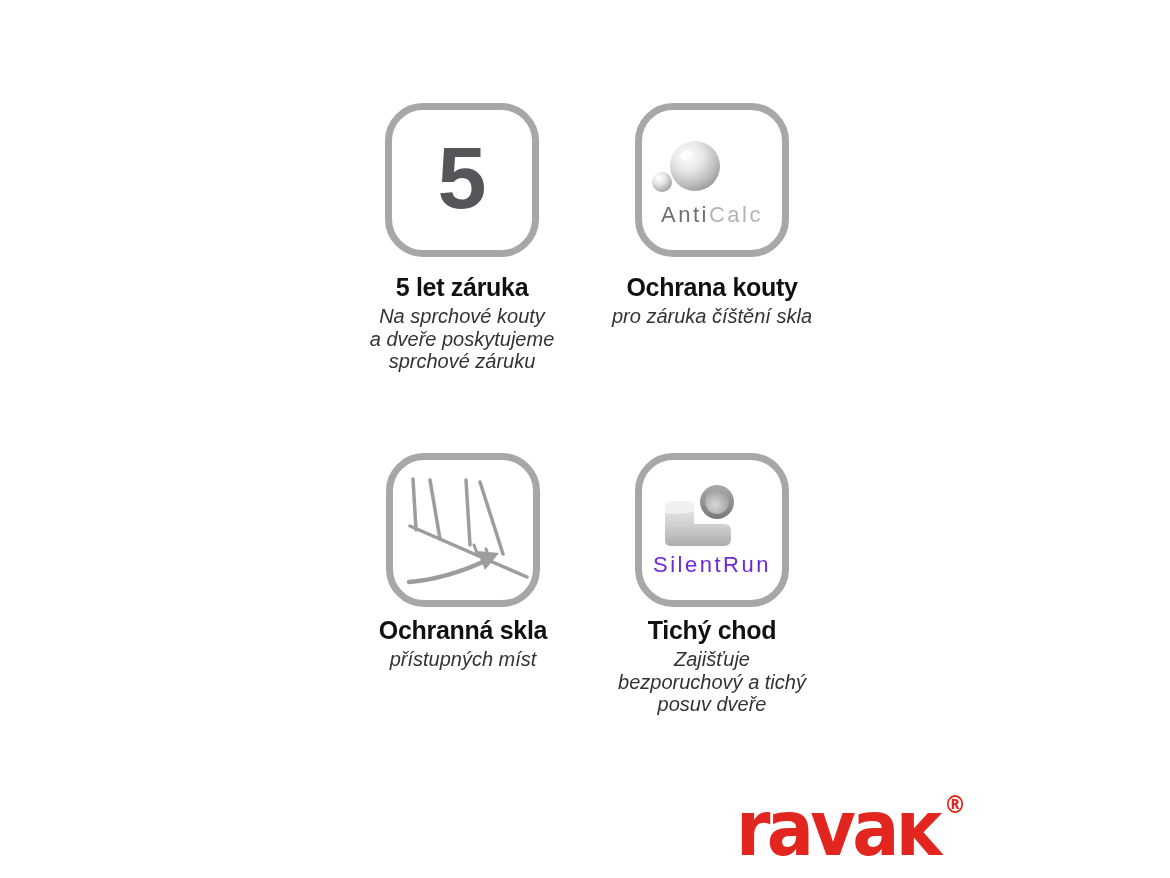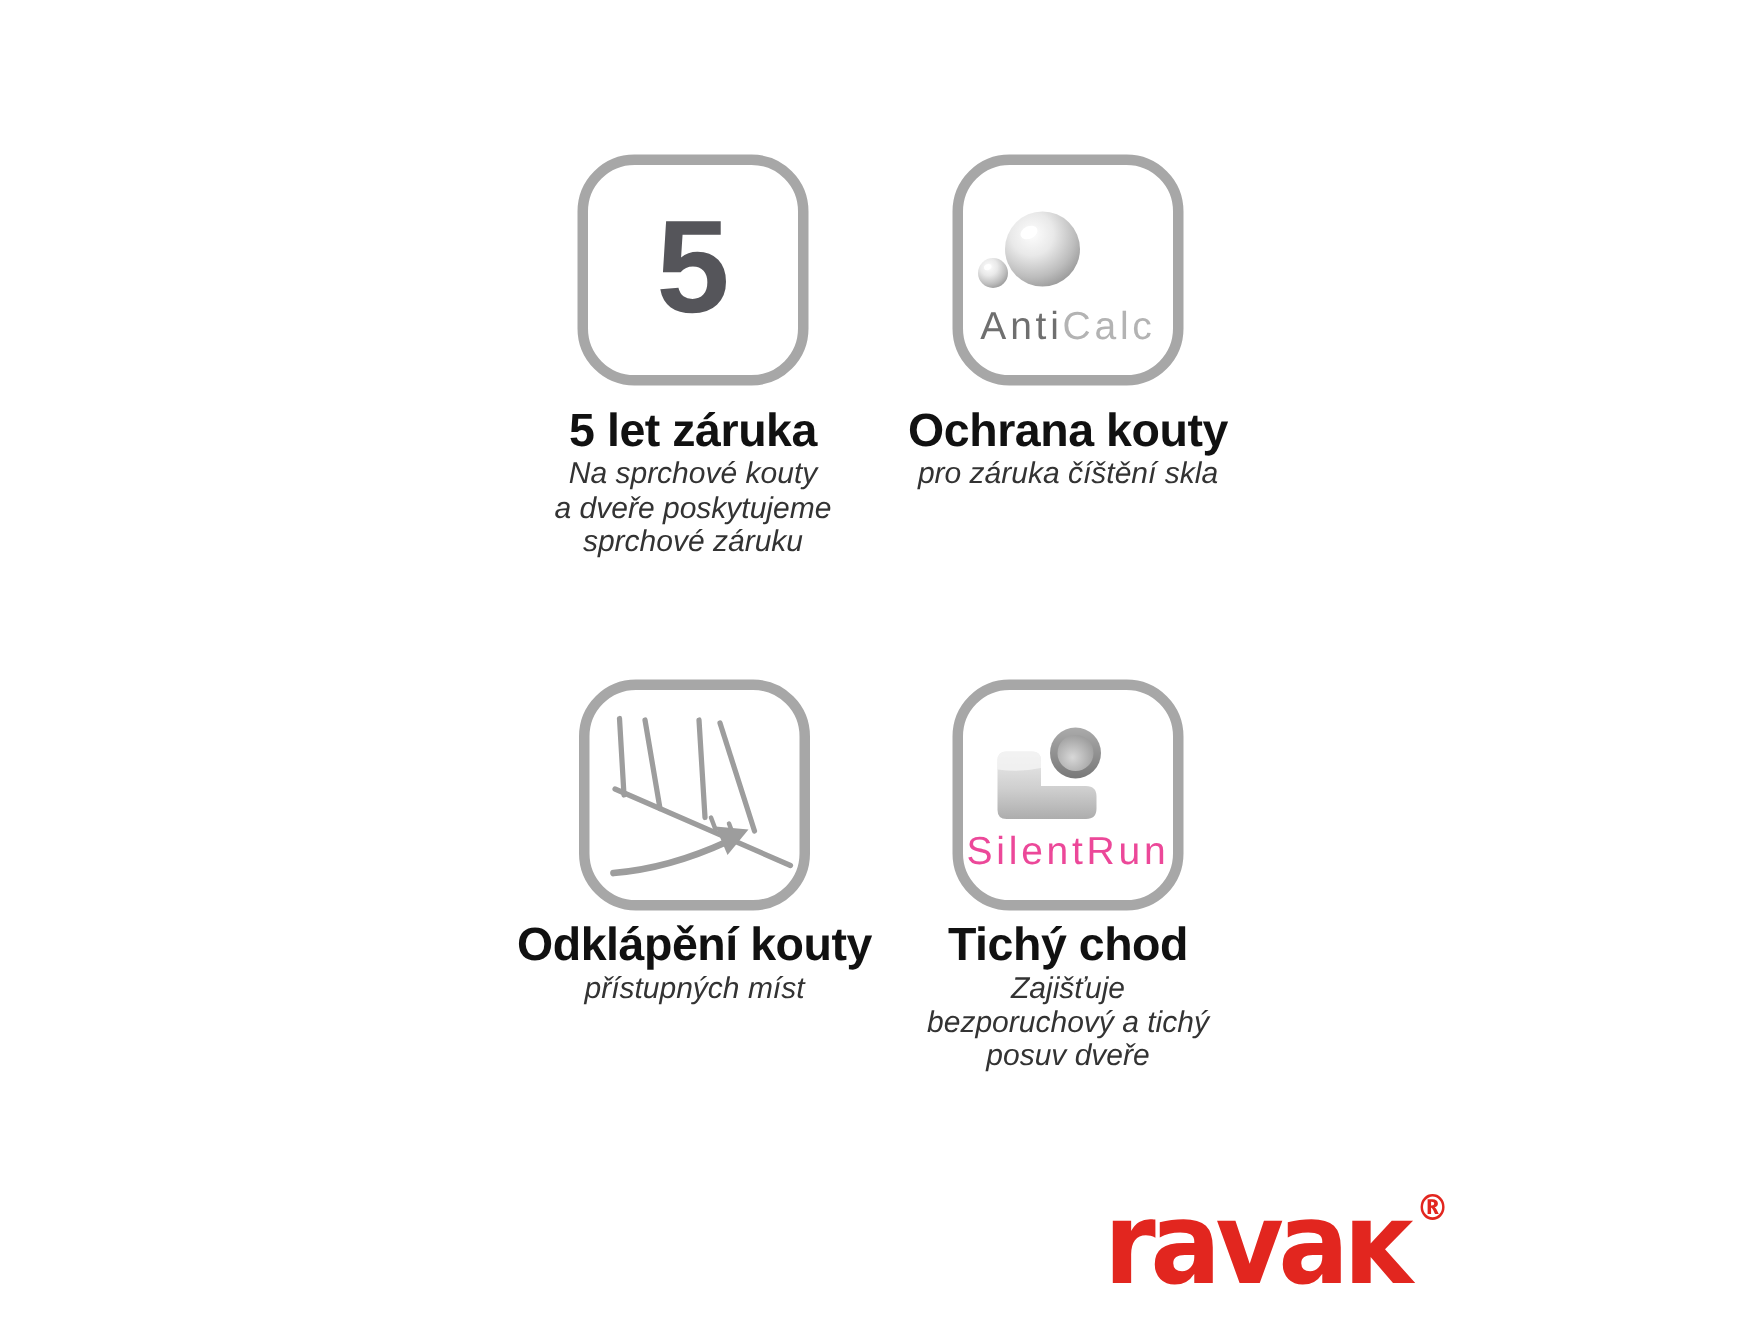--- a/index.html
+++ b/index.html
@@ -24,28 +24,28 @@
   .row2 .badge{margin-bottom:9px;}
 
   .badge-number{
     position:absolute;inset:0;display:flex;align-items:center;justify-content:center;
     font-size:88px;font-weight:bold;color:#55555a;line-height:1;padding-bottom:4px;
   }
   .badge svg{position:absolute;left:0;top:0;width:140px;height:140px;}
 
   .badge-word{
     position:absolute;left:0;right:0;top:92px;text-align:center;
-    font-size:26px;letter-spacing:2.5px;white-space:nowrap;
+    font-size:22px;letter-spacing:2.5px;white-space:nowrap;
   }
   .w-dark{color:#6f6f6f;}
   .w-light{color:#b3b3b3;}
-  .w-silent{color:#ec4899;}
+  .w-silent{color:#6d28d9;}
 
   .title{
-    margin:0 0 4px 0;font-size:31px;line-height:28px;font-weight:bold;color:#111111;
+    margin:0 0 4px 0;font-size:25px;line-height:28px;font-weight:bold;color:#111111;
     letter-spacing:-0.3px;
   }
   .desc{margin:0;font-size:20px;line-height:22.5px;color:#333333;font-style:italic;}
   .desc span{display:block;}
 
   .logo{
     position:absolute;left:736px;top:791px;color:#e2261f;
     font-family:"DejaVu Sans", sans-serif;font-weight:bold;font-size:76px;
     letter-spacing:-4px;line-height:1;white-space:nowrap;
     transform:scaleX(0.92);transform-origin:left top;
@@ -106,21 +106,21 @@
           <path d="M37,20 L47,79"></path>
           <path d="M73,20 L77,85"></path>
           <path d="M87,22 L110,94"></path>
           <path d="M17,66 L134,117"></path>
           <path d="M81,85 l3,8 m9,-4 l3,8" stroke-width="3"></path>
           <path d="M16,122 Q53,119 92,101" stroke-width="4.5"></path>
         </g>
         <polygon points="106,93 84,91 92,110" fill="#9d9d9d"></polygon>
       </svg>
     </div>
-    <h3 class="title">Odklápění kouty</h3>
+    <h3 class="title">Ochranná skla</h3>
     <p class="desc">
       <span>přístupných míst</span>
     </p>
   </section>
 
   <section class="feature row2 f4">
     <div class="badge">
       <svg viewBox="0 0 140 140">
         <defs>
           <linearGradient id="blockGrad" x1="0" y1="0" x2="0" y2="1">

